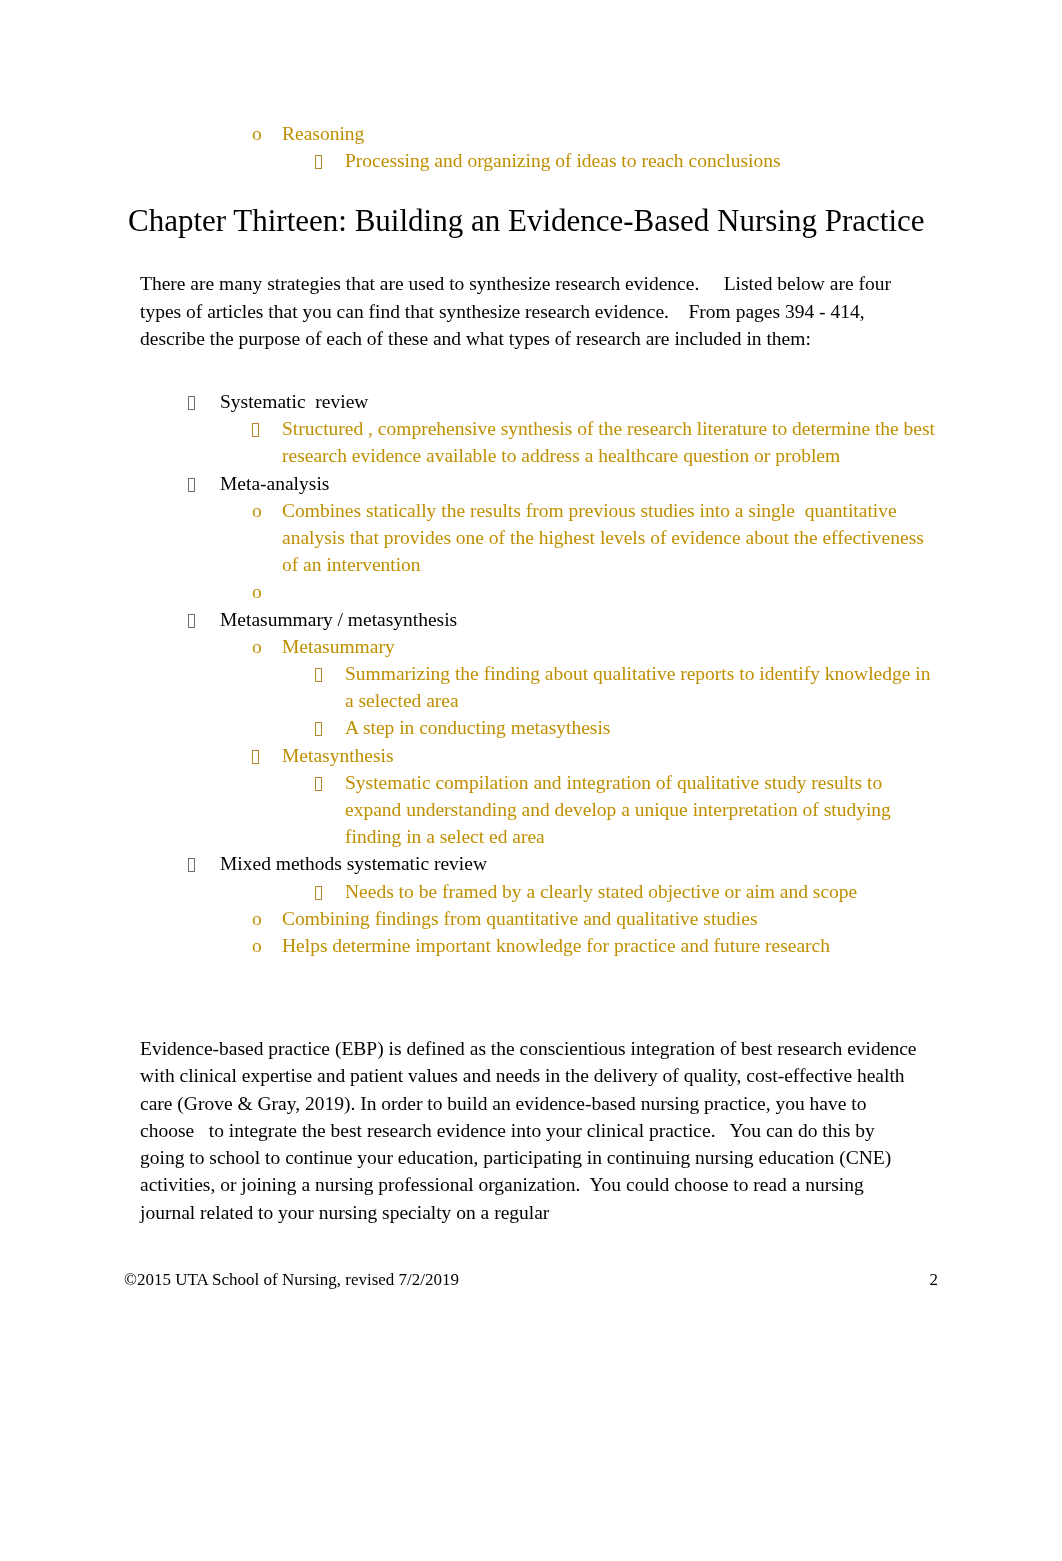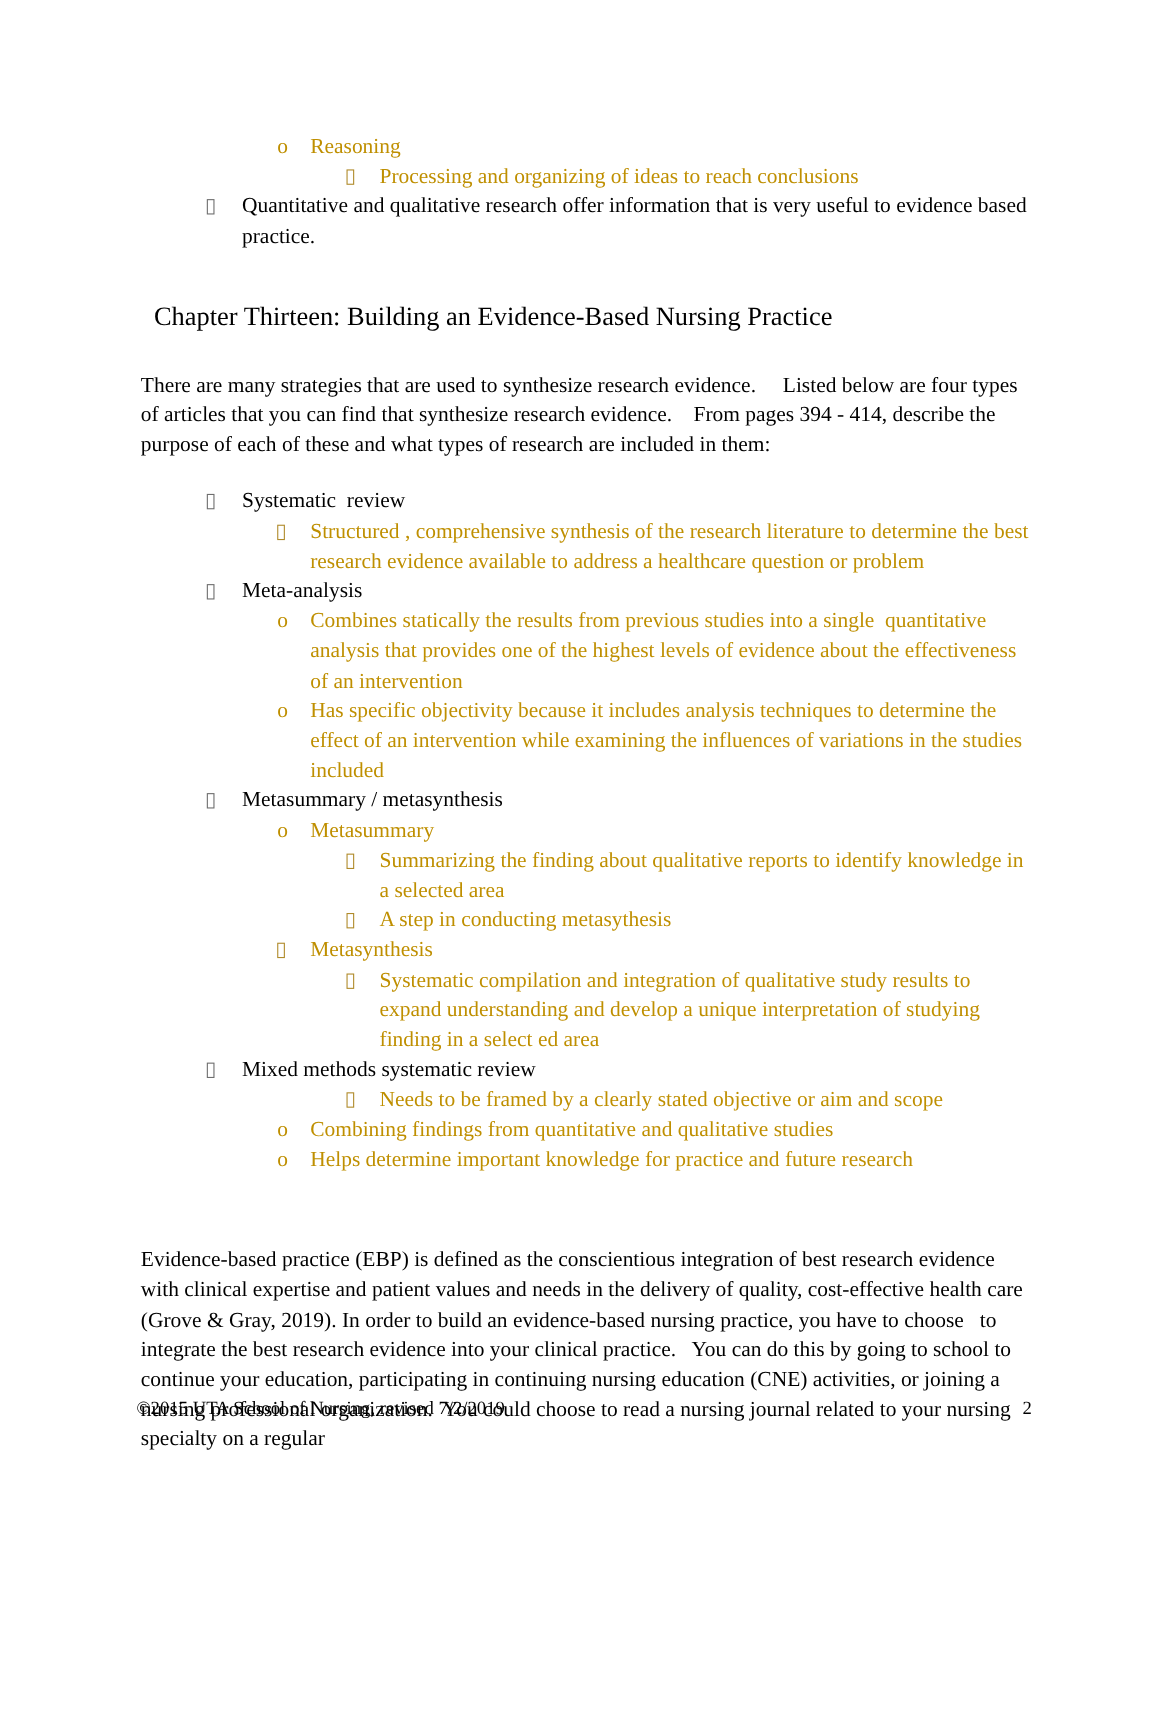--- a/index.html
+++ b/index.html
@@ -21,28 +21,28 @@
     position: absolute;
     left: 124px;
     top: 120px;
     width: 814px;
   }
 
   
   .para {
     font-size: 19.5px;
     line-height: 27.2px;
-    margin: 4px;
+    margin: 16px;
     text-align: left;
     white-space: pre-wrap;
   }
   .heading {
-    font-size: 24px;
+    font-size: 31px;
     line-height: 34px;
-    margin: 16px;
+    margin: 4px;
     font-weight: normal;
     white-space: pre-wrap;
   }
 
   
   .row {
     display: flex;
     align-items: flex-start;
     font-size: 19.5px;
     line-height: 27.2px;
@@ -108,24 +108,20 @@
     <div class="row lvl2">
       <span class="marker gold">o</span>
       <span class="row-text gold">Reasoning</span>
     </div>
 
     <div class="row lvl3">
       <span class="marker"><span class="tofu gold"></span></span>
       <span class="row-text gold">Processing and organizing of ideas to reach conclusions</span>
     </div>
 
-    <div class="row lvl1">
-      <span class="marker"><span class="tofu"></span></span>
-      <span class="row-text black">Quantitative and qualitative research offer information that is very useful to evidence based practice.</span>
-    </div>
 
     <div class="gap-26"></div>
 
     <h1 class="heading">Chapter Thirteen: Building an Evidence-Based Nursing Practice</h1>
 
     <div class="gap-12"></div>
 
     <p class="para">There are many strategies that are used to synthesize research evidence.     Listed below are four types of articles that you can find that synthesize research evidence.    From pages 394 - 414, describe the purpose of each of these and what types of research are included in them:</p>
 
     <div class="gap-20"></div>
@@ -142,21 +138,20 @@
         <div class="row lvl1">
           <span class="marker"><span class="tofu"></span></span>
           <span class="row-text black">Meta-analysis</span>
         </div>
         <div class="row lvl2">
           <span class="marker gold">o</span>
           <span class="row-text gold">Combines statically the results from previous studies into a single  quantitative analysis that provides one of the highest levels of evidence about the effectiveness of an intervention</span>
         </div>
         <div class="row lvl2">
           <span class="marker gold">o</span>
-          <span class="row-text gold">Has specific objectivity because it includes analysis techniques to determine the effect of an intervention while examining the influences of variations in the studies included</span>
         </div>
         <div class="row lvl1">
           <span class="marker"><span class="tofu"></span></span>
           <span class="row-text black">Metasummary / metasynthesis</span>
         </div>
         <div class="row lvl2">
           <span class="marker gold">o</span>
           <span class="row-text gold">Metasummary</span>
         </div>
         <div class="row lvl3">

